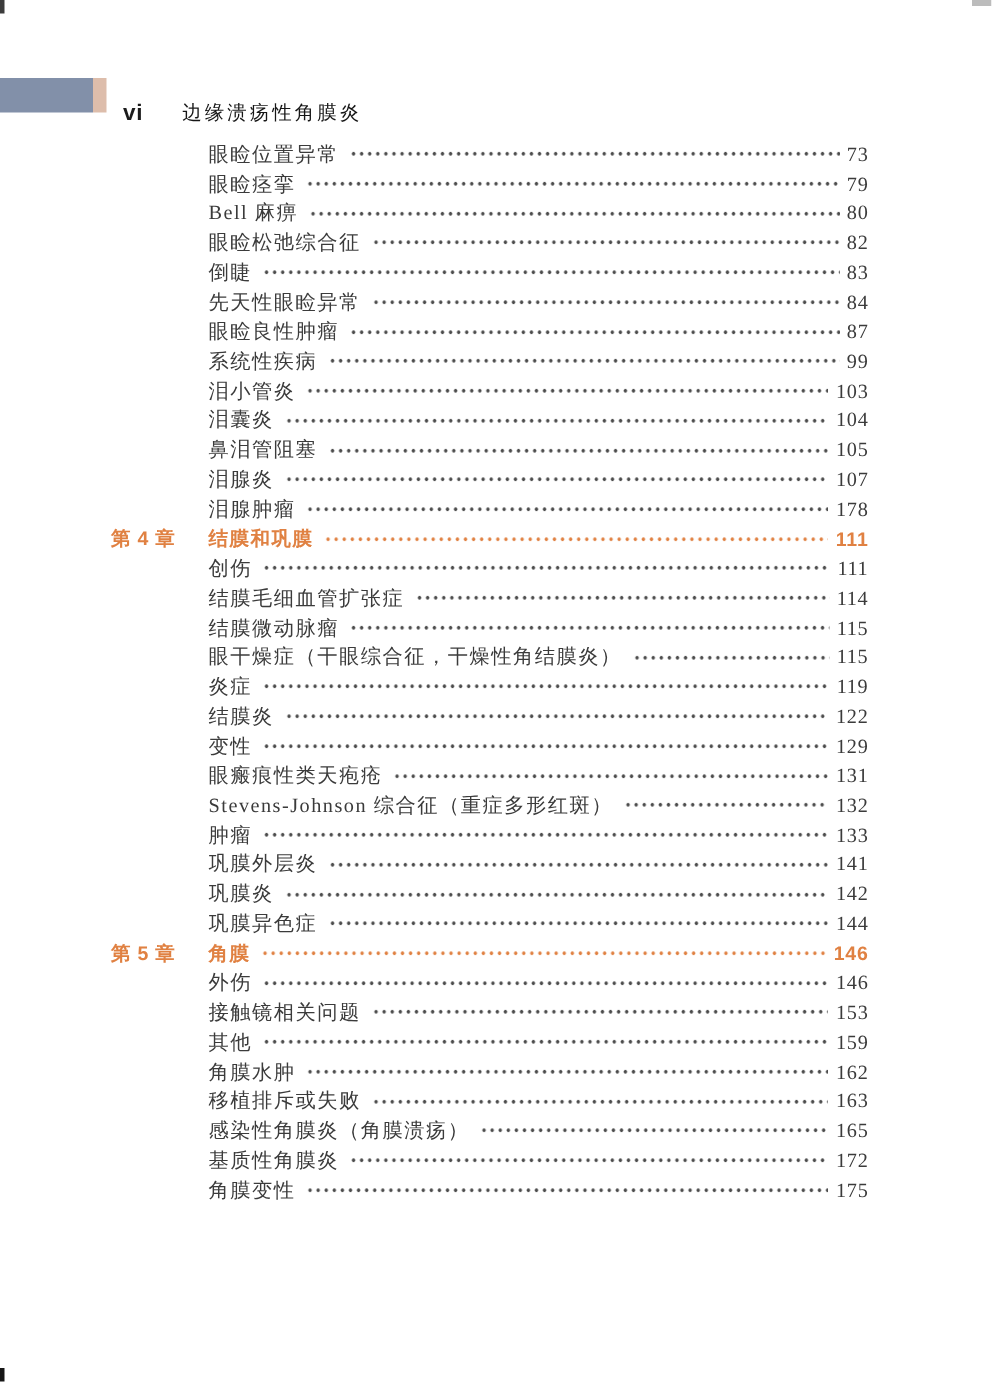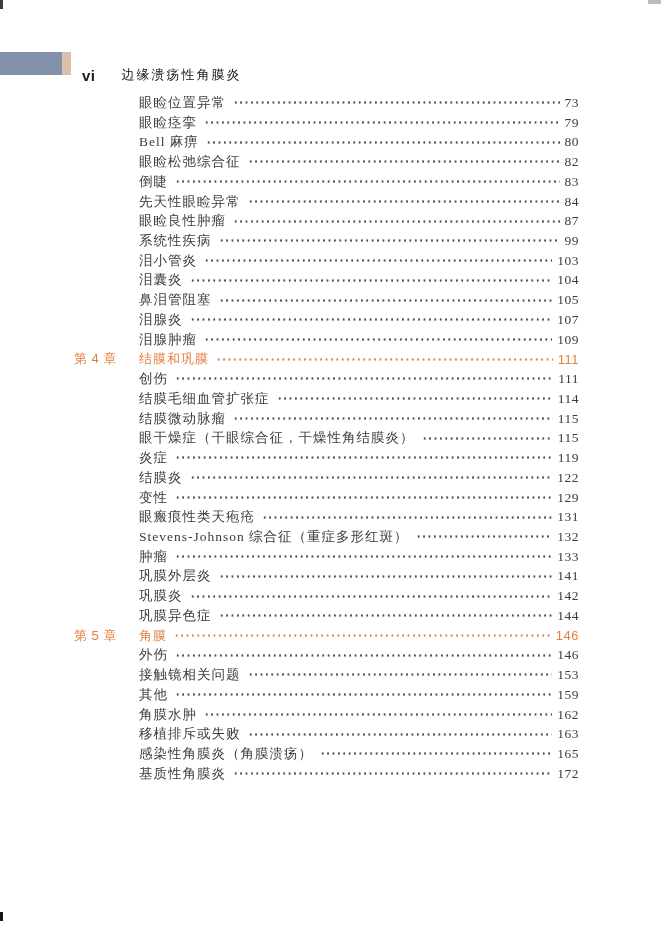--- a/index.html
+++ b/index.html
@@ -58,21 +58,21 @@
     flex: 1 1 auto; min-width: 8px; height: 100%;
     margin: 0 5px 0 7px;
     background-image: radial-gradient(circle, #4c4c4c 1.05px, rgba(0,0,0,0) 1.35px);
     background-size: 5.4px 5.4px;
     background-repeat: repeat-x;
     background-position: left center;
   }
   .pagenum { flex: 0 0 auto; letter-spacing: 0.5px; }
 
   .toc-row.chapter {
-    color: #e08142; font-weight: normal;
+    color: #e08142; font-weight: bold;
     font-family: "Liberation Sans", "DejaVu Sans", sans-serif;
     font-size: 13px;
   }
   .toc-row.chapter .leader {
     background-image: radial-gradient(circle, #e08142 1.05px, rgba(0,0,0,0) 1.35px);
   }
 </style>
 </head>
 <body>
 
@@ -159,21 +159,21 @@
     <div class="toc-row">
       <span class="ch-label"></span>
       <span class="entry-title">泪腺炎</span>
       <span class="leader"></span>
       <span class="pagenum">107</span>
     </div>
     <div class="toc-row">
       <span class="ch-label"></span>
       <span class="entry-title">泪腺肿瘤</span>
       <span class="leader"></span>
-      <span class="pagenum">109</span>
+      <span class="pagenum">178</span>
     </div>
     <div class="toc-row chapter">
       <span class="ch-label">第 4 章</span>
       <span class="entry-title">结膜和巩膜</span>
       <span class="leader"></span>
       <span class="pagenum">111</span>
     </div>
     <div class="toc-row">
       <span class="ch-label"></span>
       <span class="entry-title">创伤</span>
@@ -293,13 +293,19 @@
       <span class="entry-title">感染性角膜炎（角膜溃疡）</span>
       <span class="leader"></span>
       <span class="pagenum">165</span>
     </div>
     <div class="toc-row">
       <span class="ch-label"></span>
       <span class="entry-title">基质性角膜炎</span>
       <span class="leader"></span>
       <span class="pagenum">172</span>
     </div>
+    <div class="toc-row">
+      <span class="ch-label"></span>
+      <span class="entry-title">角膜变性</span>
+      <span class="leader"></span>
+      <span class="pagenum">175</span>
+    </div>
   </div>
 
 </body></html>

